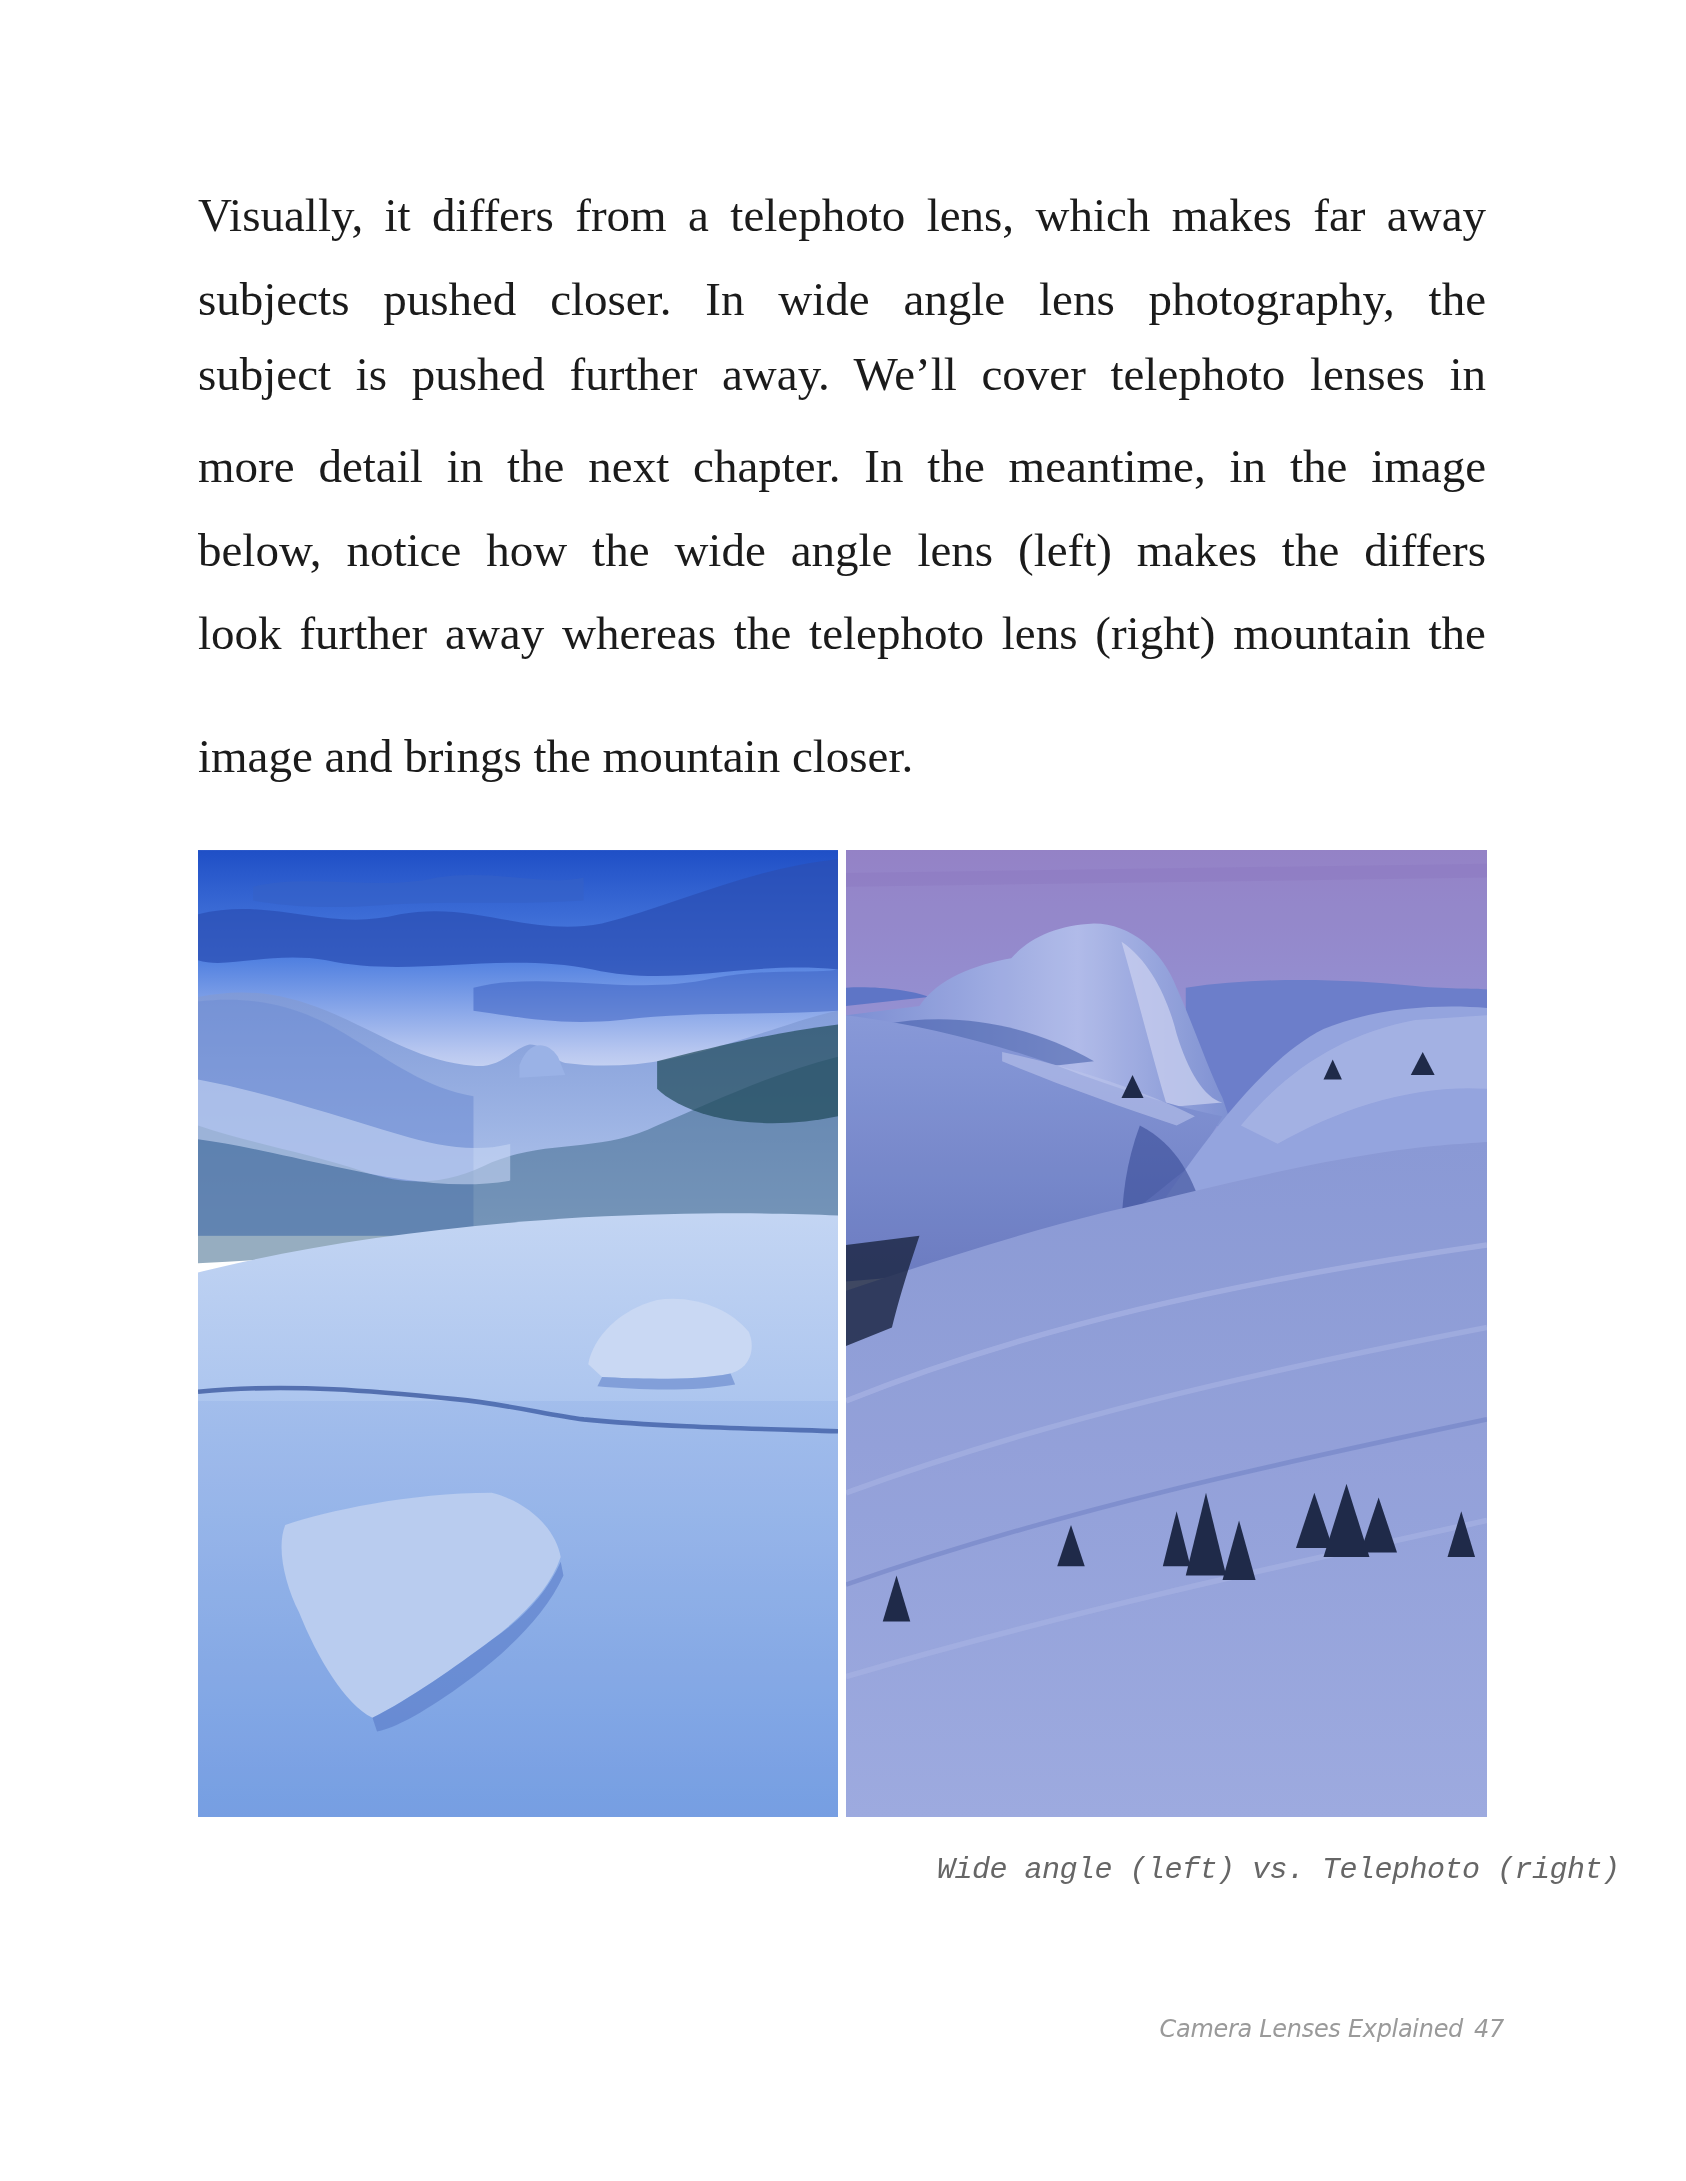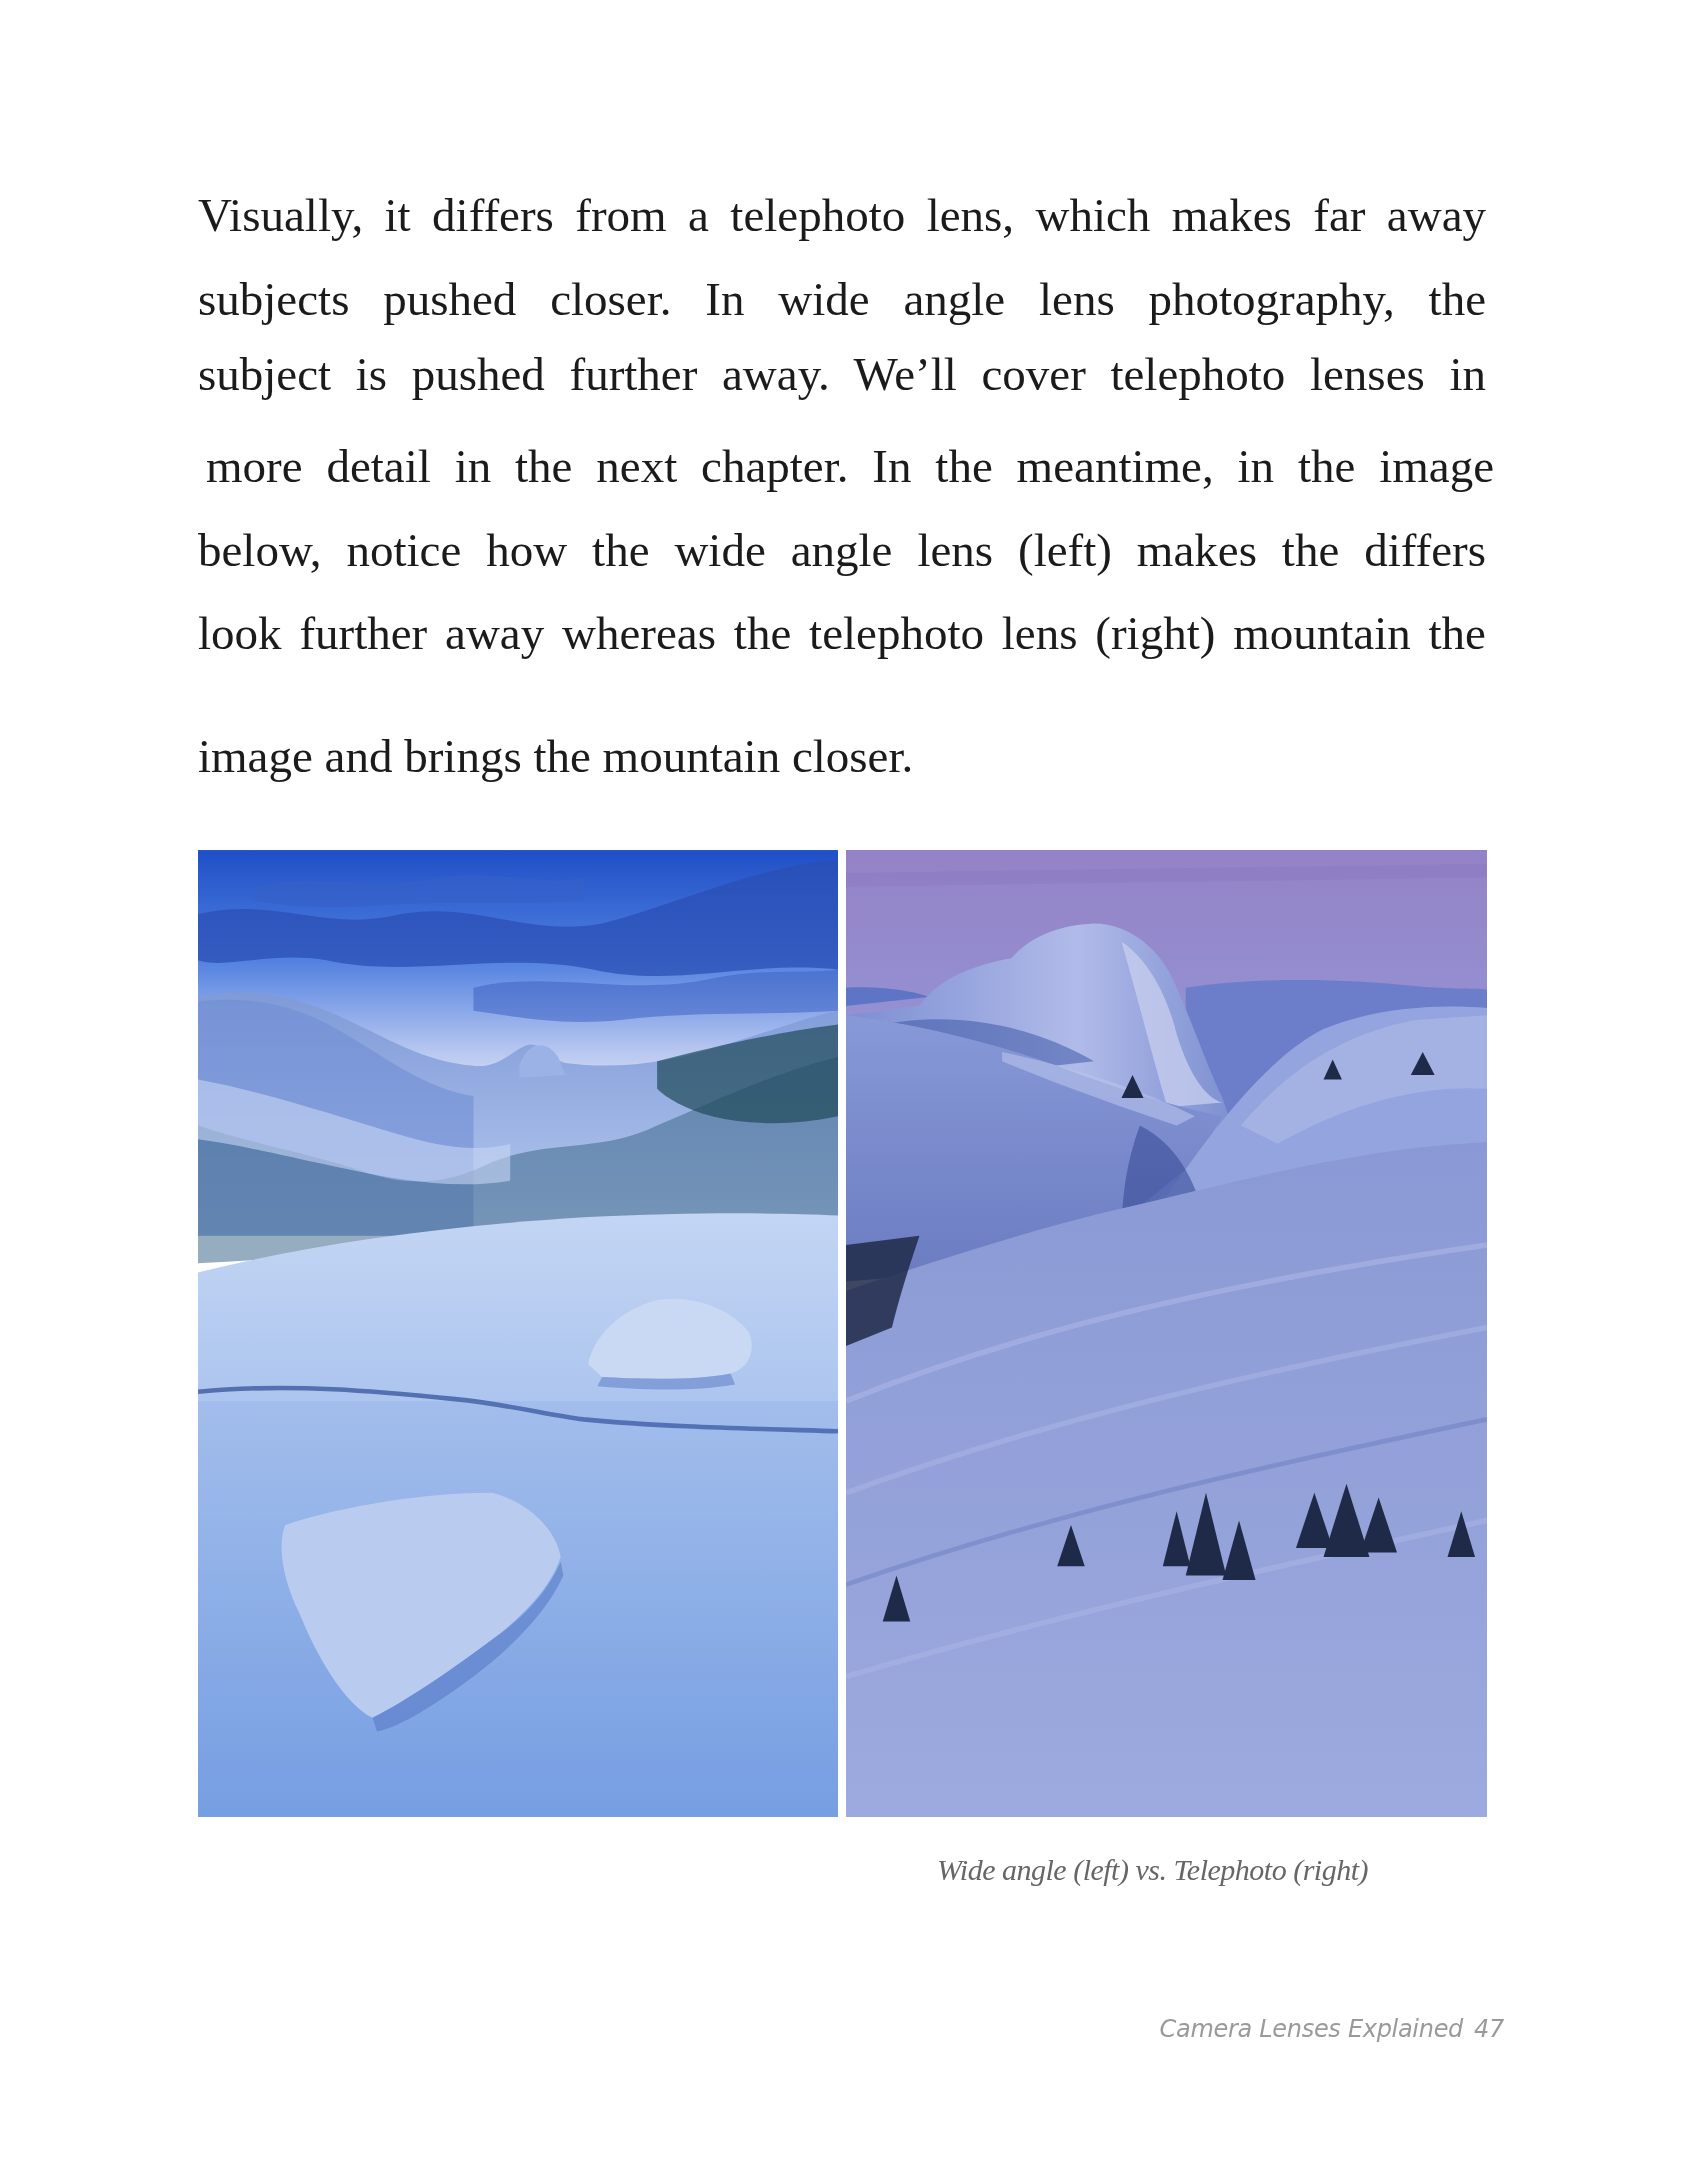--- a/index.html
+++ b/index.html
@@ -59,22 +59,22 @@
       overflow: hidden;
     }
     .photo svg { display: block; }
     .photo-left { left: 0; width: 640px; }
     .photo-right { left: 648px; width: 641px; }
     .caption {
       position: absolute;
       left: 937px;
       top: 1853px;
       width: 551px;
-      text-align: left;
-      font-family: Liberation Serif, serif;
+      text-align: right;
+      font-family: Liberation Mono, monospace;
       font-style: italic;
       font-size: 30px;
       color: #666666;
       white-space: nowrap;
       letter-spacing: -0.5px;
     }
     .footer {
       position: absolute;
       left: 1030px;
       top: 2015px;
@@ -91,21 +91,21 @@
   </style>
 </head>
 <body>
 
 <div class="page">
 
   <div class="body-text">
     <div class="line" style="top:188px;">Visually, it differs from a telephoto lens, which makes far away</div>
     <div class="line" style="top:272px;">subjects pushed closer. In wide angle lens photography, the</div>
     <div class="line" style="top:347px;">subject is pushed further away. We’ll cover telephoto lenses in</div>
-    <div class="line" style="top:439px;margin-left:8px;">more detail in the next chapter. In the meantime, in the image</div>
+    <div class="line" style="top:439px;">more detail in the next chapter. In the meantime, in the image</div>
     <div class="line" style="top:523px;">below, notice how the wide angle lens (left) makes the differs</div>
     <div class="line" style="top:606px;">look further away whereas the telephoto lens (right) mountain the</div>
     <div class="line last" style="top:690px;">image and brings the mountain closer.</div>
   </div>
 
   <div class="figure">
 
     <div class="photo photo-left" aria-label="Wide angle photo of granite slabs and boulders with distant mountains under a blue cloudy sky">
       <svg width="640" height="967" viewBox="0 0 697 1053" xmlns="http://www.w3.org/2000/svg">
         <defs>

